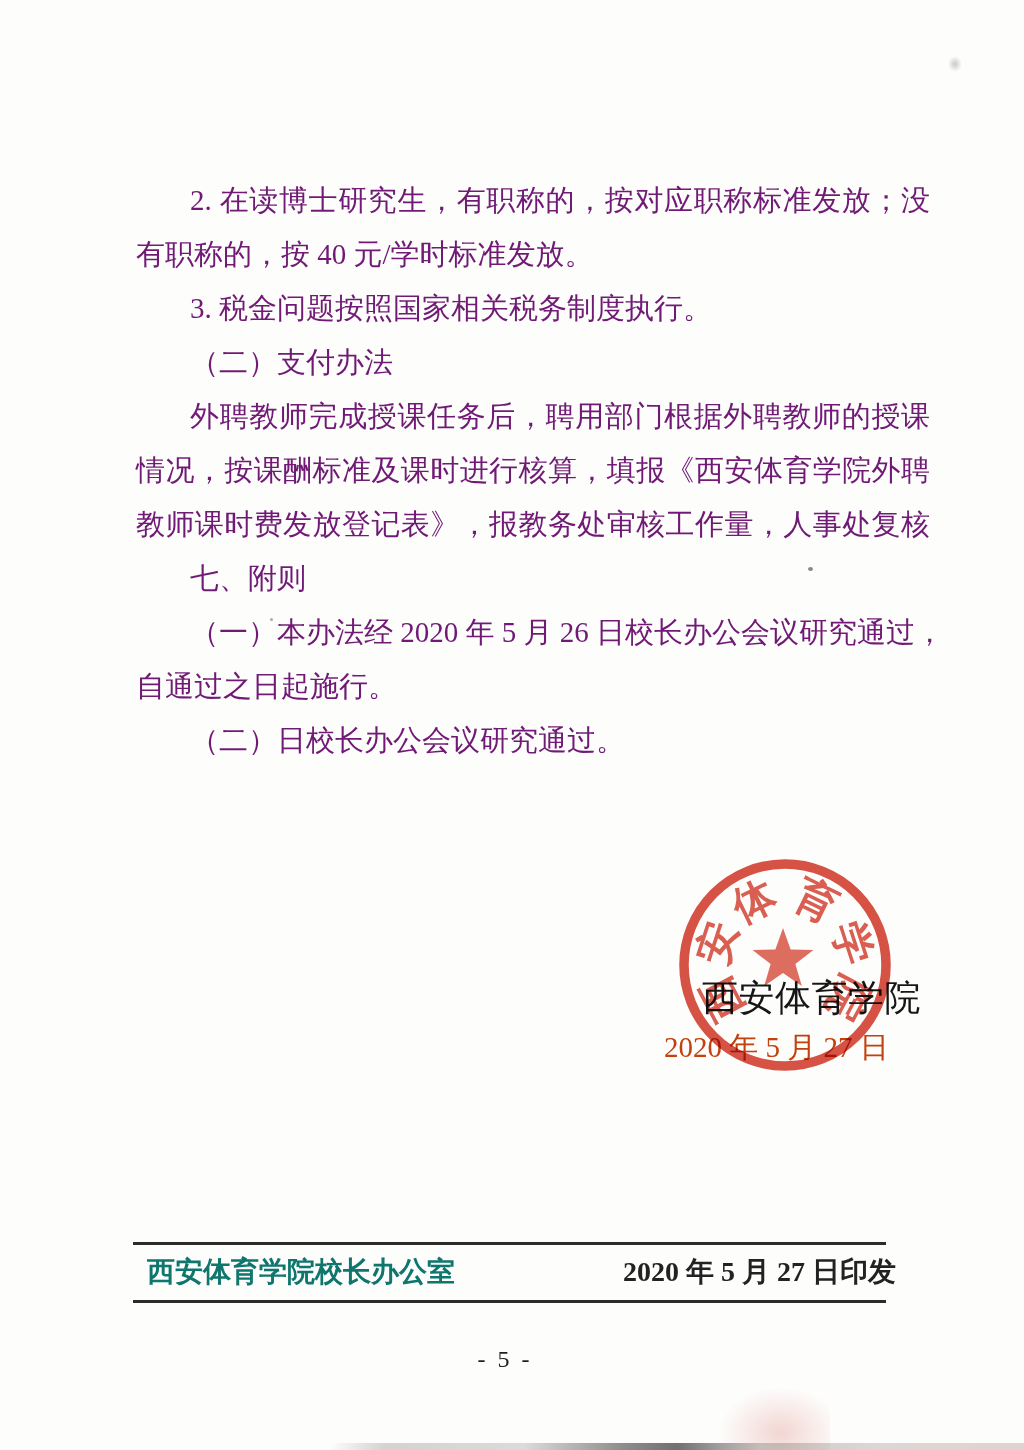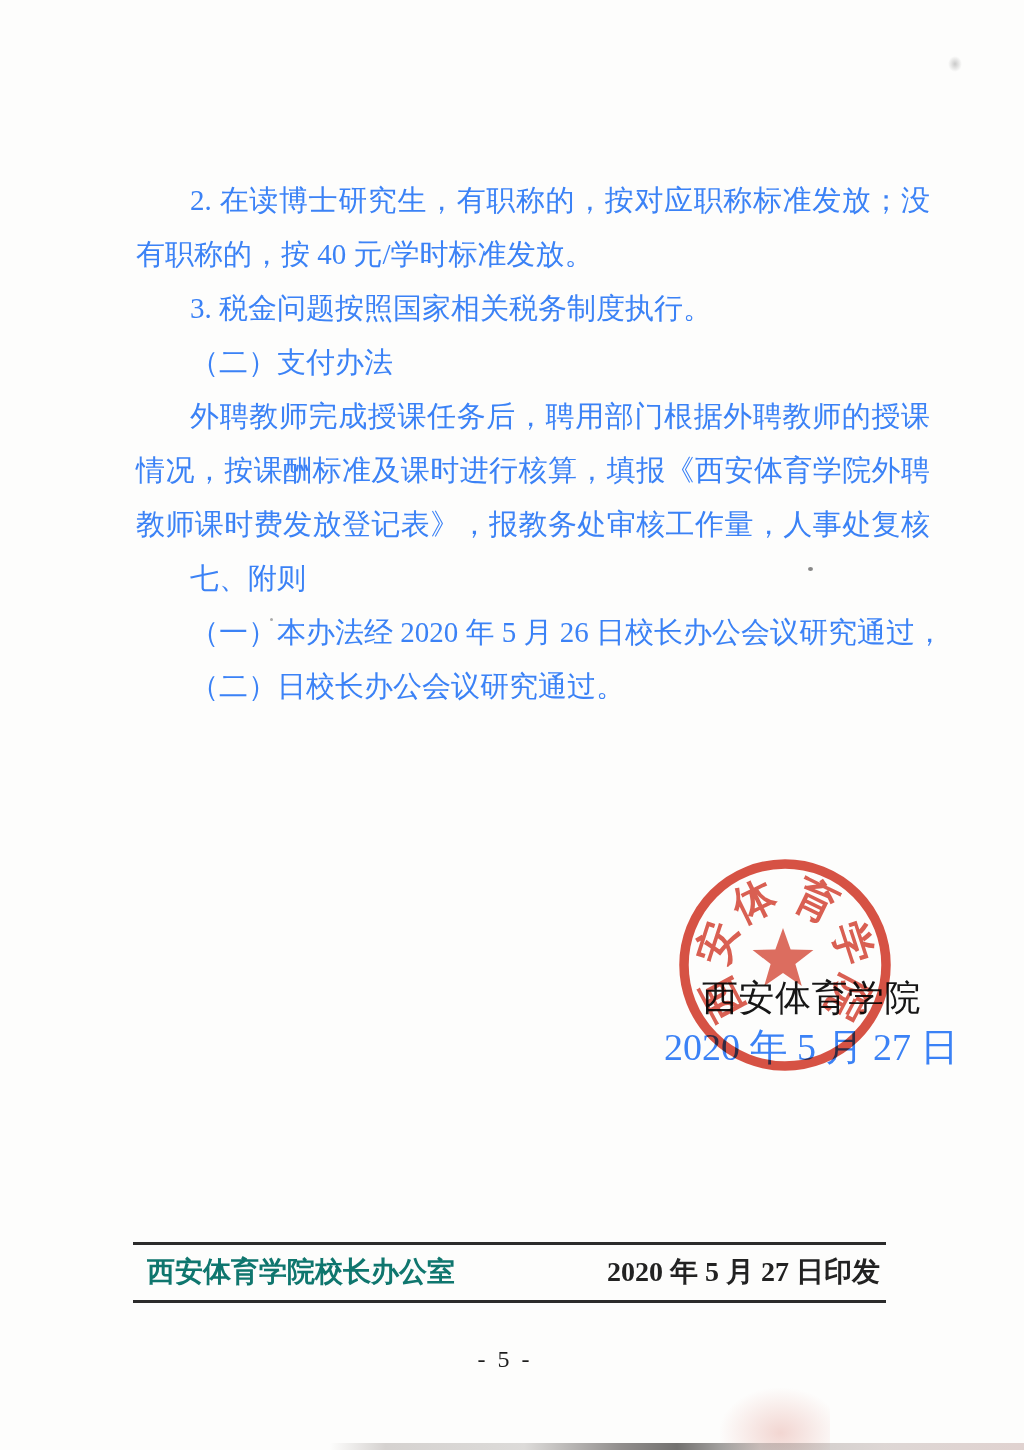--- a/index.html
+++ b/index.html
@@ -10,37 +10,37 @@
     overflow: hidden;
     font-family: "Liberation Serif", "DejaVu Serif", serif;
   }
   .page { position: absolute; inset: 0; }
 
   
   .body-text {
     position: absolute;
     left: 136px; top: 173px; width: 794px;
     font-size: 29px; line-height: 54px;
-    color: #3b82f6;
+    color: #701a75;
   }
   .line { height: 54px; white-space: nowrap; }
   .line.full { white-space: normal; text-align: justify; text-align-last: justify; }
   .line.indent { text-indent: 54px; }
   .line.heading { font-weight: 400; }
 
   
   .stamp-org {
     position: absolute; left: 702px; top: 982px;
     font-size: 36px; line-height: 32px; letter-spacing: 0.5px;
     color: #161616; white-space: nowrap;
   }
   .stamp-date {
     position: absolute; left: 664px; top: 1030px;
-    font-size: 38px; line-height: 34px;
-    color: #3b82f6; white-space: nowrap; text-align: center;
+    font-size: 29px; line-height: 34px;
+    color: #c2410c; white-space: nowrap; text-align: center;
   }
   .seal-svg {
     position: absolute; left: 658px; top: 838px;
     width: 256px; height: 256px;
     mix-blend-mode: multiply;
     pointer-events: none;
   }
   .seal-svg text {
     font-family: "Liberation Serif", "DejaVu Serif", serif;
     font-weight: 700;
@@ -52,21 +52,21 @@
     background: #2b2b2b;
   }
   .rule-top { top: 1242px; }
   .rule-bottom { top: 1300px; }
   .footer-issuer {
     position: absolute; left: 147px; top: 1254px;
     font-size: 28px; line-height: 36px; font-weight: 600;
     color: #0f766e; white-space: nowrap;
   }
   .footer-date {
-    position: absolute; right: 144px; top: 1254px;
+    position: absolute; right: 128px; top: 1254px;
     font-size: 28px; line-height: 36px; font-weight: 600;
     color: #222; white-space: nowrap;
   }
   .page-number {
     position: absolute; left: 0; right: 14px; top: 1346px;
     text-align: center;
     font-size: 24px; letter-spacing: 3px; color: #1d1d1d;
   }
 
   
@@ -96,20 +96,21 @@
   <main class="body-text">
     <div class="line indent full">2. 在读博士研究生，有职称的，按对应职称标准发放；没</div>
     <div class="line">有职称的，按 40 元/学时标准发放。</div>
     <div class="line indent">3. 税金问题按照国家相关税务制度执行。</div>
     <div class="line indent heading">（二）支付办法</div>
     <div class="line indent full">外聘教师完成授课任务后，聘用部门根据外聘教师的授课</div>
     <div class="line full">情况，按课酬标准及课时进行核算，填报《西安体育学院外聘</div>
     <div class="line full">教师课时费发放登记表》，报教务处审核工作量，人事处复核</div>
     <div class="line indent heading">七、附则</div>
     <div class="line indent">（一）本办法经 2020 年 5 月 26 日校长办公会议研究通过，</div>
+    <div class="line">自通过之日起施行。</div>
     <div class="line indent">（二）日校长办公会议研究通过。</div>
   </main>
 
   <div class="stamp-org">西安体育学院</div>
   <div class="stamp-date">2020 年 5 月 27 日</div>
 
   <svg class="seal-svg" viewBox="0 0 256 256" aria-hidden="true">
     <g opacity="0.9">
       <circle cx="127" cy="127" r="101" fill="none" stroke="#d0301f" stroke-width="9.5" opacity="0.92"></circle>
       <g transform="translate(125,122)">

